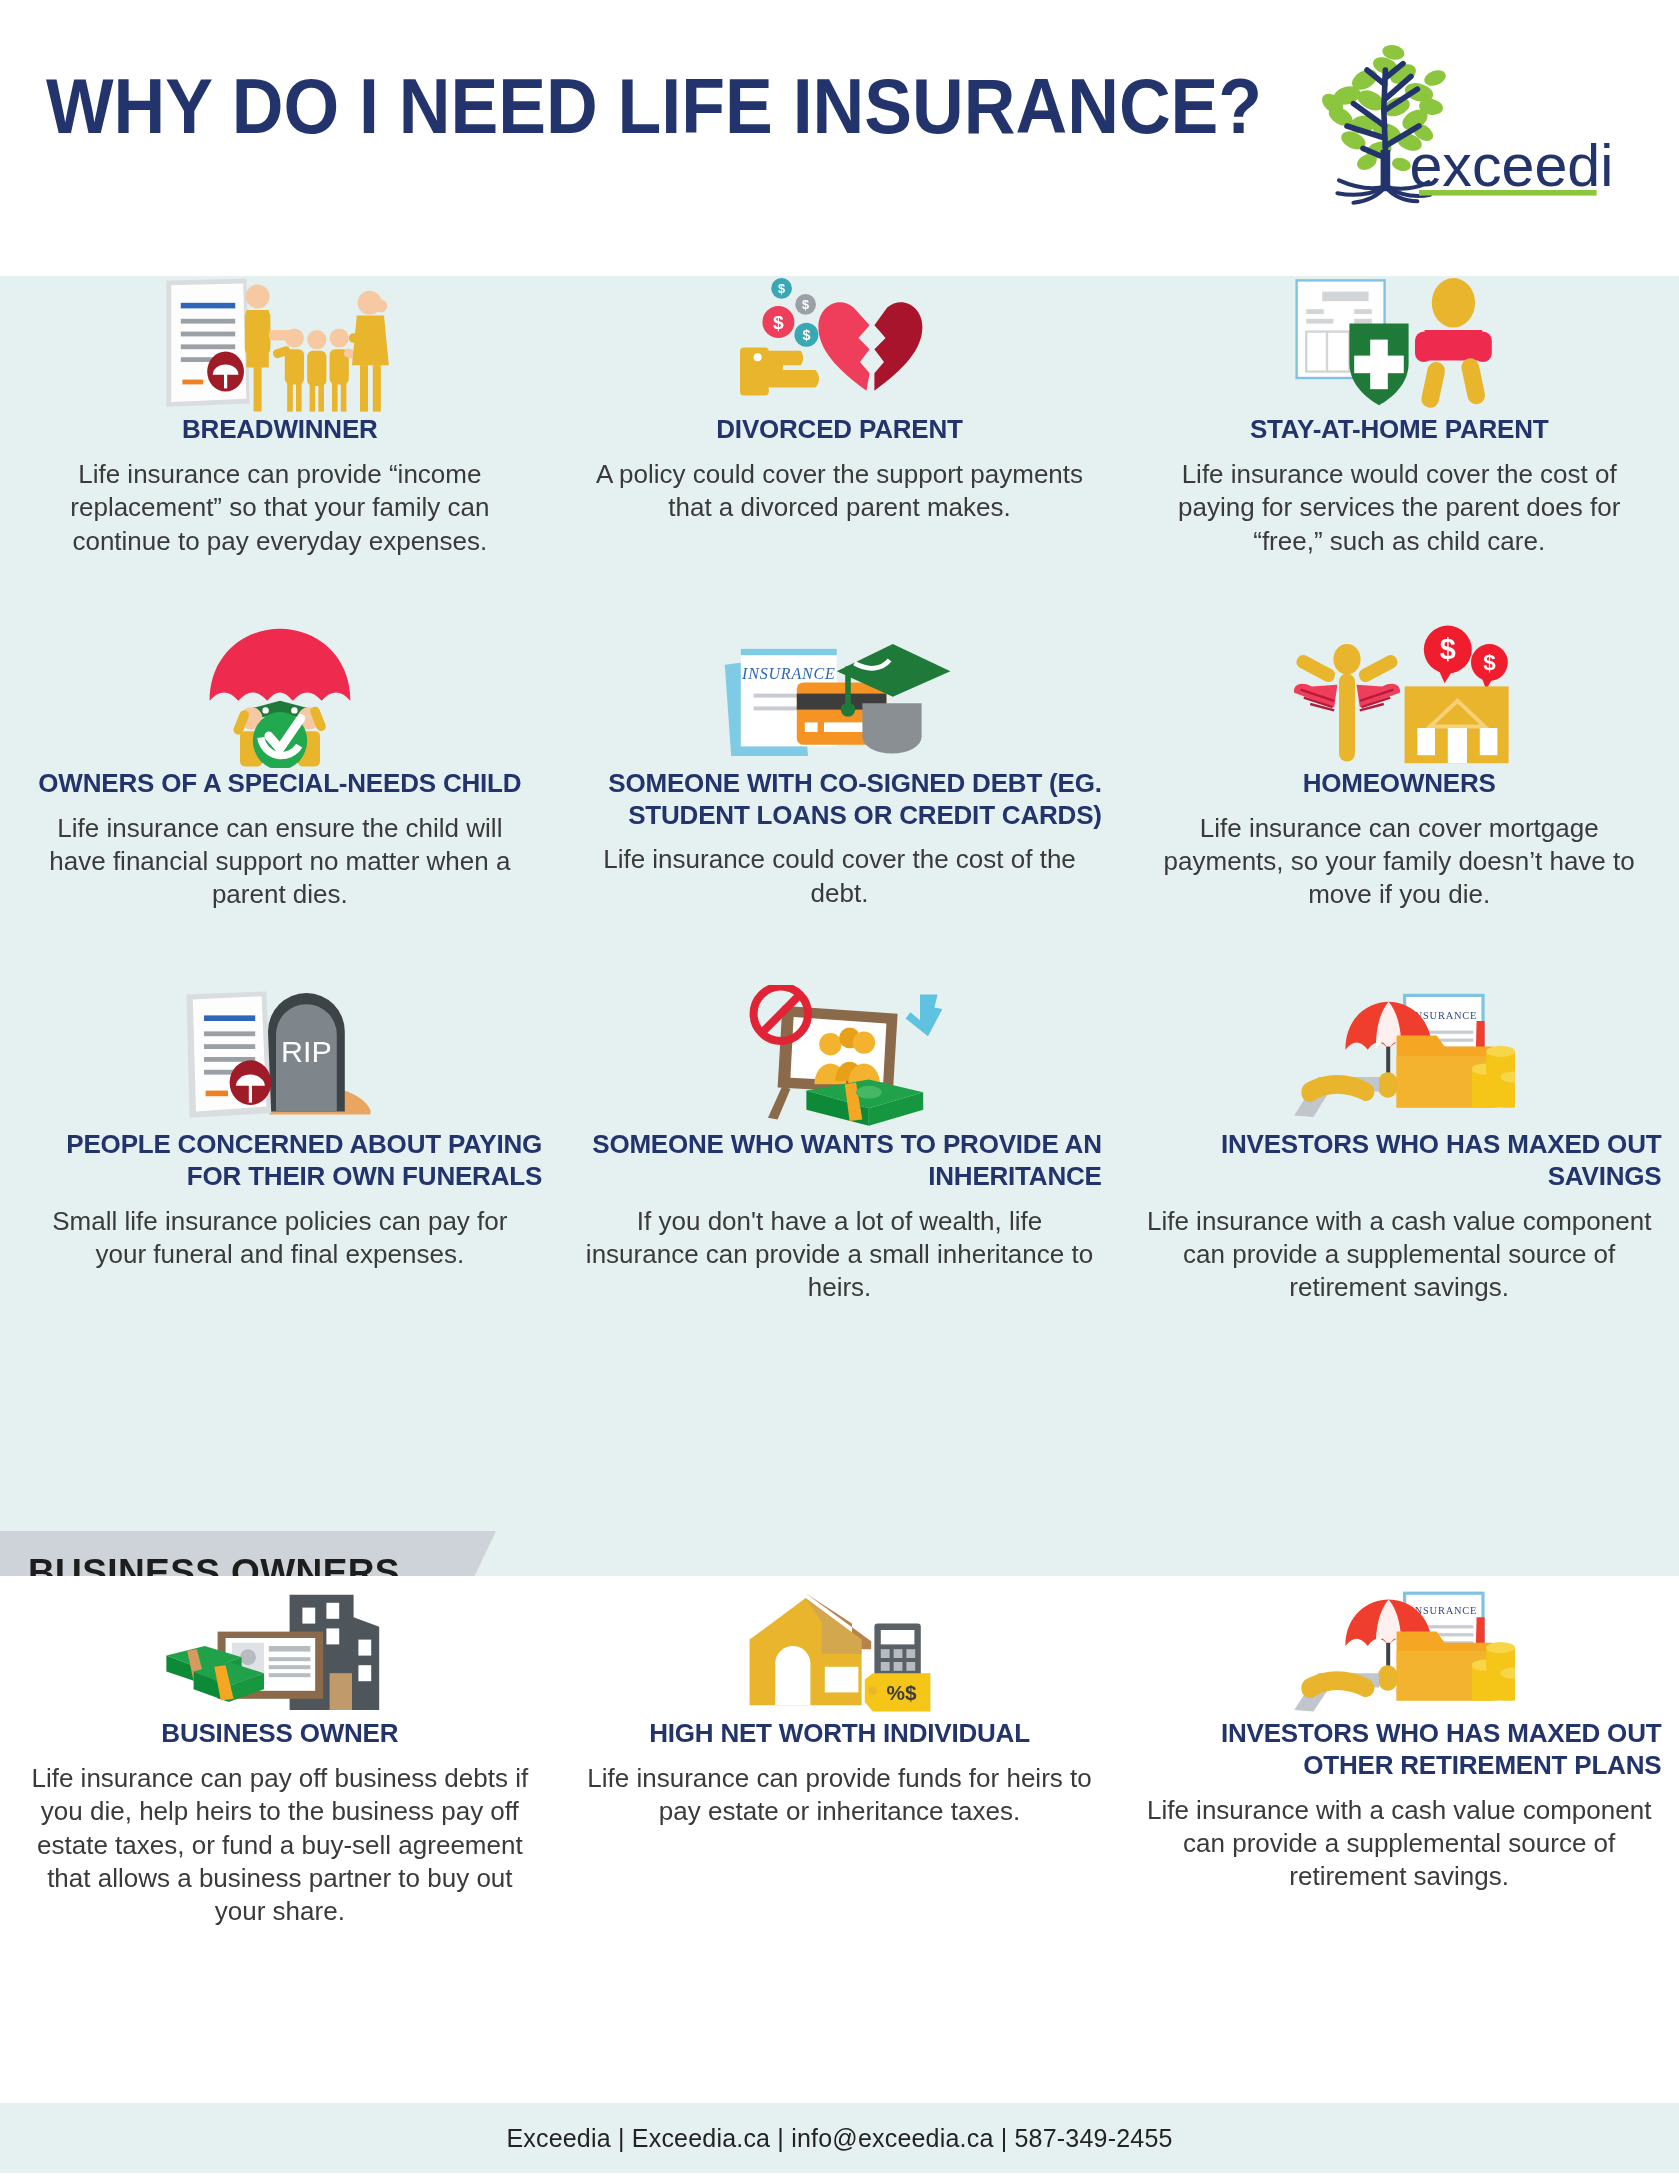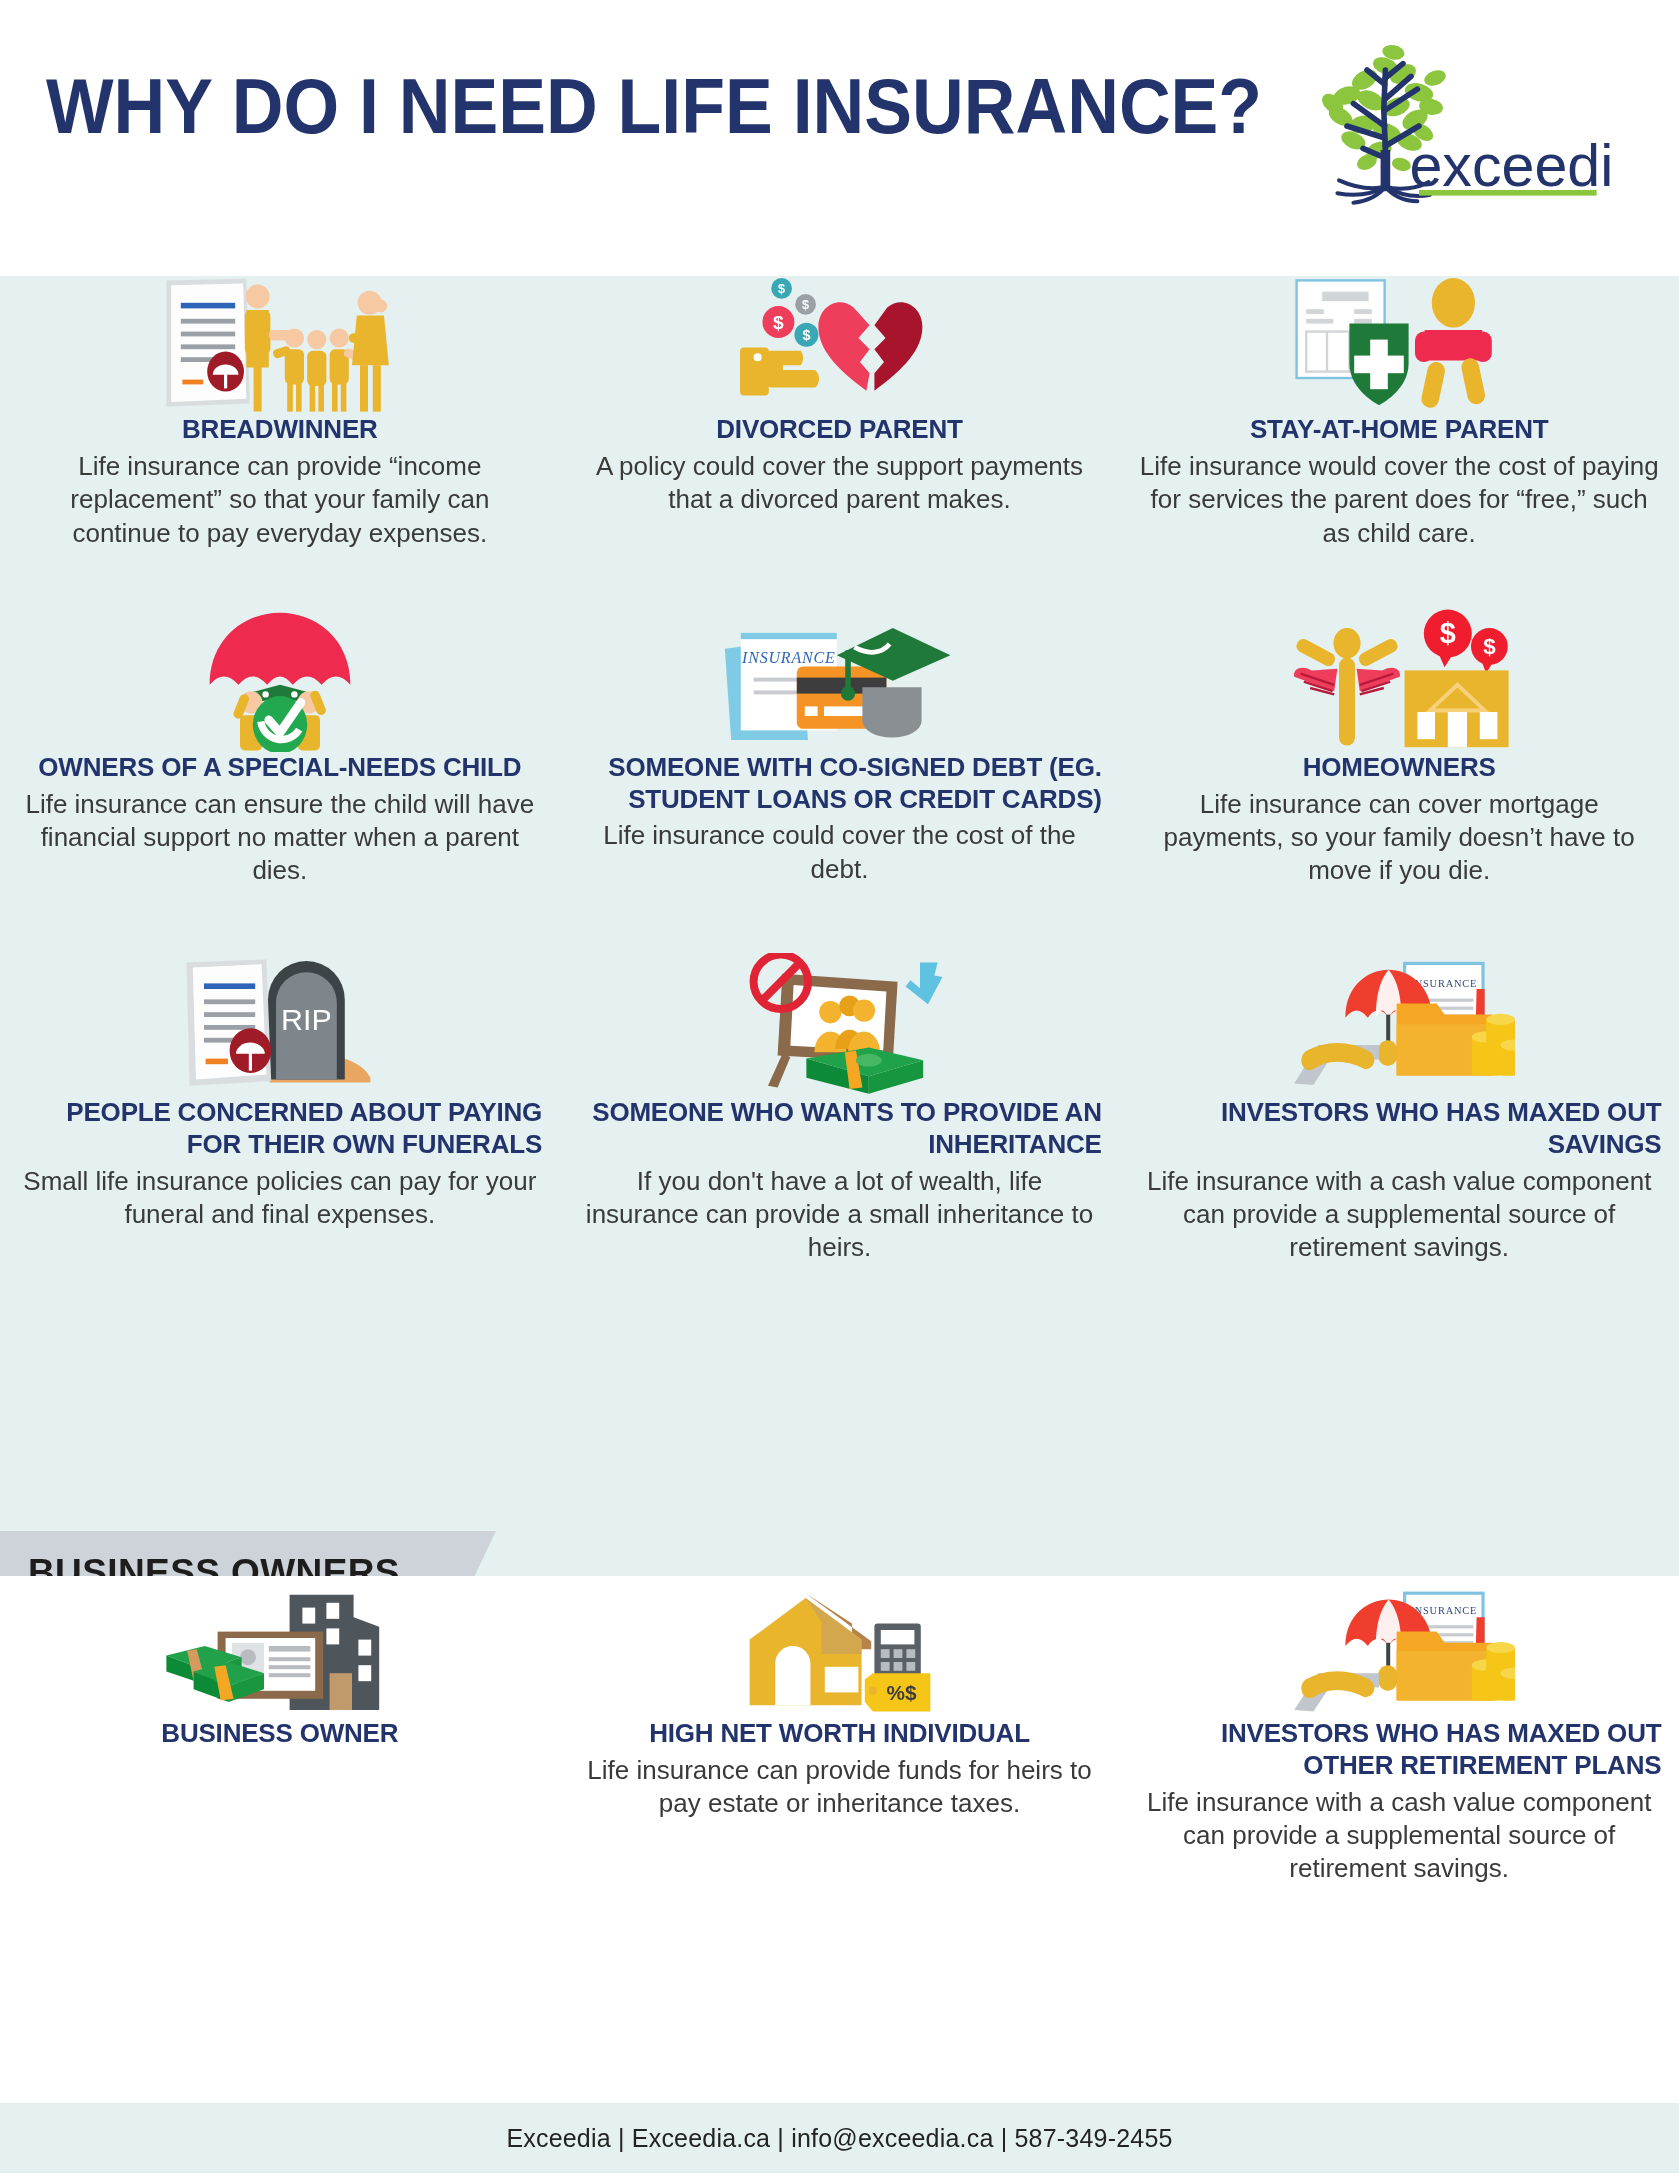--- a/index.html
+++ b/index.html
@@ -86,21 +86,21 @@
     line-height: 1.22;
     text-align: right;
     letter-spacing: -0.2px;
     margin: 0 0 4px 0;
   }
   .card-body {
     color: #3a3a3a;
     font-size: 26px;
     line-height: 1.28;
     text-align: center;
-    margin: 0;
+    margin: 8px;
   }
 
   
   .banner {
     position: absolute;
     left: 0;
     top: 1531px;
     width: 496px;
     height: 84px;
     background: #cdd3d8;
@@ -552,20 +552,21 @@
           <path d="M8 82 L8 102 L56 118 L56 100 Z" fill="#0d8a37"></path>
           <path d="M56 100 L56 118 L102 102 L102 84 Z" fill="#18973f"></path>
           <path d="M34 76 L46 74 L56 112 L42 114 Z" fill="#d49a5e"></path>
           <path d="M42 102 L86 90 L130 104 L86 120 Z" fill="#21a24a"></path>
           <path d="M42 102 L42 124 L86 140 L86 120 Z" fill="#0d8a37"></path>
           <path d="M86 120 L86 140 L130 124 L130 104 Z" fill="#18973f"></path>
           <path d="M68 96 L82 94 L92 136 L76 138 Z" fill="#f5a623"></path>
         </svg>
       </div>
       <div class="card-title">BUSINESS OWNER</div>
+      <div class="card-body">Life insurance can pay off business debts if you die, help heirs to the business pay off estate taxes, or fund a buy-sell agreement that allows a business partner to buy out your share.</div>
     </div>
 
     <div class="cell">
       <div class="icon-box" style="height:128px">
         <svg viewBox="0 0 270 160" width="216" height="128">
 
           <path d="M10 64 L92 4 L174 64 L174 74 L150 74 L150 42 L92 4 Z" fill="#b5834b"></path>
           <path d="M22 62 L92 10 L162 62 L162 144 L22 144 Z" fill="#e8b52c"></path>
           <path d="M54 144 L54 92 a22 22 0 0 1 44 0 L98 144 Z" fill="#ffffff"></path>
           <path d="M92 10 L162 62 L162 80 L112 80 L112 40 Z" fill="#c09a6b" opacity="0.55"></path>

